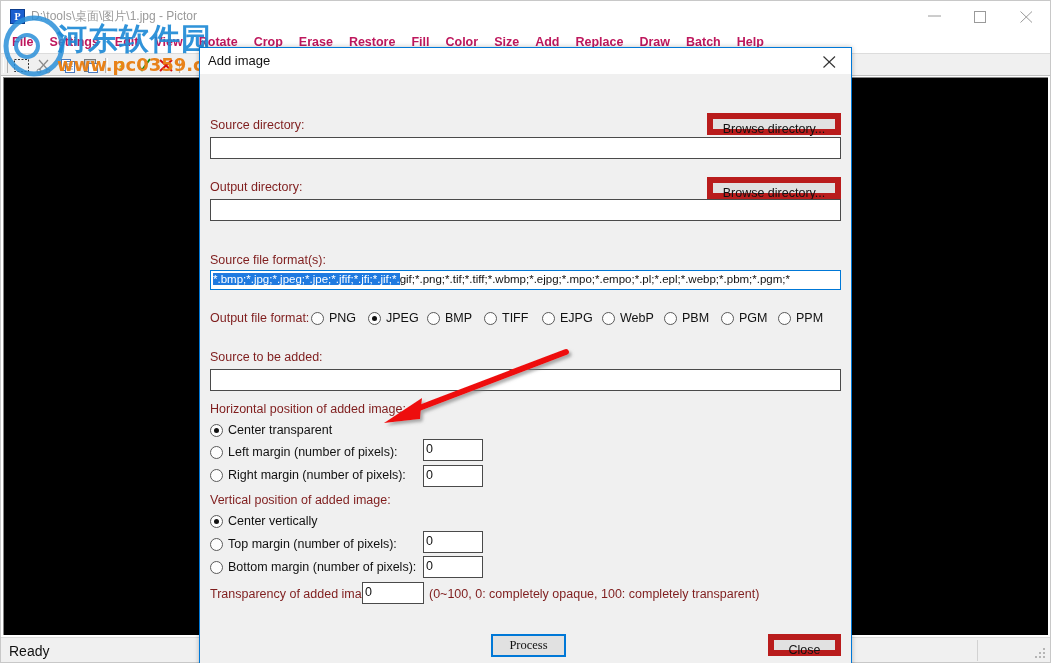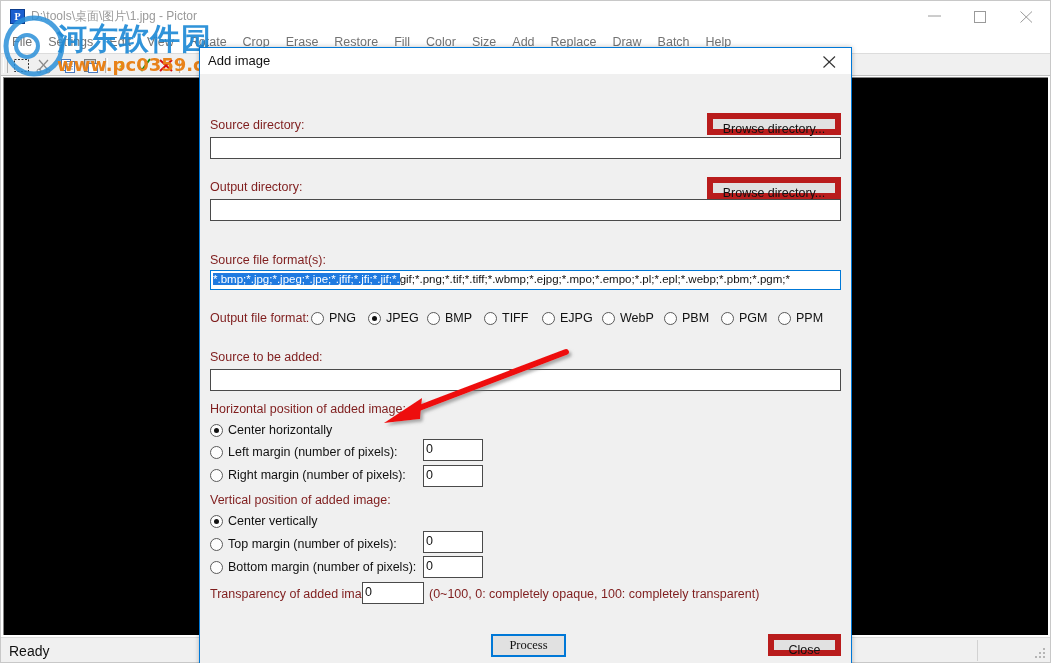--- a/index.html
+++ b/index.html
@@ -77,23 +77,24 @@
     left: 0; top: 30px;
     width: 100%;
     height: 22px;
     background: #ffffff;
     white-space: nowrap;
   }
   .menu-item {
     display: inline-block;
     padding: 3px 8px 3px 8px;
     font-size: 12.5px;
-    color: #737373;
+    color: #be185d;
     cursor: default;
     line-height: 16px;
+    font-weight: bold;
   }
   .menu-item:first-child { margin-left: 3px; }
 
   
   #toolbar {
     position: absolute;
     left: 0; top: 52px;
     width: 100%;
     height: 23px;
     background: #f0f0f0;
@@ -505,21 +506,21 @@
       <span>PPM</span>
     </div>
 
     <div class="lbl" style="left:10px; top:276px;">Source to be added:</div>
     <div class="txtbox" style="left:10px; top:295px; width:631px; height:22px;"></div>
 
     <div class="lbl" style="left:10px; top:328px;">Horizontal position of added image:</div>
 
     <div class="radio checked" style="left:10px; top:349px;">
       <span class="dot"></span>
-      <span>Center horizontally</span>
+      <span>Center transparent</span>
     </div>
 
     <div class="radio" style="left:10px; top:371px;">
       <span class="dot"></span>
       <span>Left margin (number of pixels):</span>
     </div>
     <div class="txtbox" style="left:223px; top:365px; width:60px; height:22px;">0</div>
 
     <div class="radio" style="left:10px; top:394px;">
       <span class="dot"></span>

